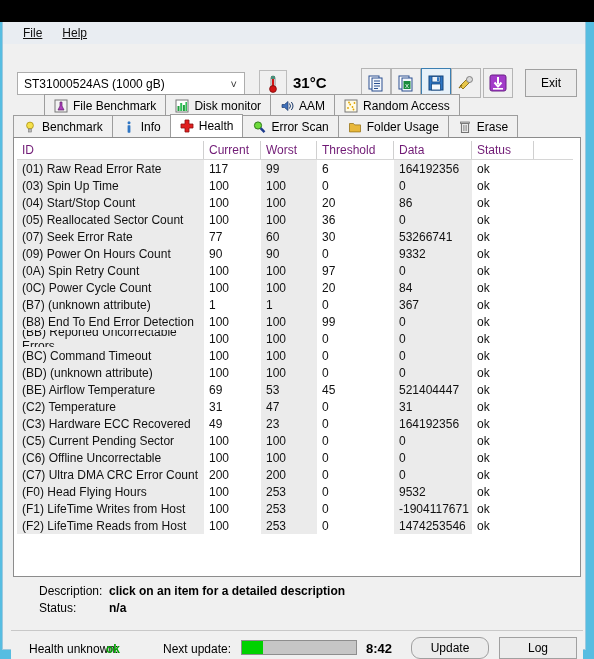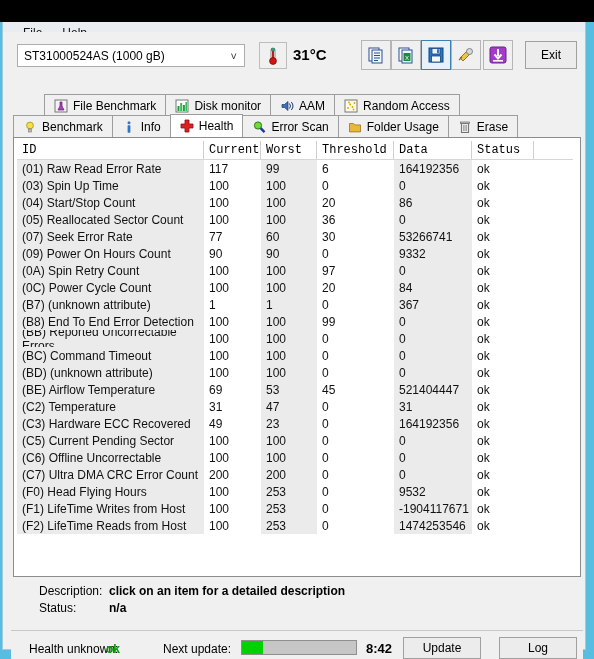--- a/index.html
+++ b/index.html
@@ -49,21 +49,21 @@
     background:#e9edf2;
     display:flex; align-items:center;
     padding-left:10px;
     font-size:12px; color:#111;
   }
   .menu-item { padding:2px 10px; cursor:default; }
   .menu-item u { text-decoration: underline; }
 
   
   .toolbar {
-    position:absolute; left:0; top:10px; width:100%; height:50px;
+    position:absolute; left:0; top:38px; width:100%; height:50px;
     background:#f0f0f0;
   }
   .combo {
     position:absolute; left:14px; top:12px; width:228px; height:23px;
     background:#fff; border:1px solid #adadad;
     display:flex; align-items:center; justify-content:space-between;
     padding:0 4px 0 6px; font-size:12px; color:#000;
   }
   .combo .chev { font-size:11px; color:#333; padding-right:3px;}
   .temp-btn {
@@ -107,21 +107,21 @@
   .tab .ic { width:14px; height:14px; display:block; flex:0 0 14px; }
 
   
   .panel {
     position:absolute; left:10px; top:115px; width:568px; height:440px;
     background:#ffffff; border:1px solid #8c8c8c;
   }
   .grid { position:absolute; left:3px; top:3px; width:556px; height:432px; overflow:hidden; }
   .ghead {
     display:flex; height:19px; border-bottom:1px solid #d6d6d6;
-    font-size:12px; color:#000000;font-family:Liberation Mono, monospace;
+    font-size:12px; color:#701a75;
   }
   .ghead .hc {
     border-right:1px solid #d0d0d0; padding-left:5px; display:flex; align-items:center;
     background:#ffffff;
   }
   .grow { display:flex; height:17px; font-size:12px; color:#111; }
   .grow .c { padding-left:5px; display:flex; align-items:center; overflow:hidden; }
   .w-id { width:187px; }
   .w-cur { width:57px; }
   .w-wor { width:56px; }
@@ -553,21 +553,21 @@
     </div>
 
     <div class="statusbar">
       <span class="sb-label" style="left:18px;">Health unknown:</span>
       <span class="sb-ok">ok</span>
       <span class="sb-label" style="left:152px;">Next update:</span>
       <div class="pbar">
         <div class="pfill" id="pfill" style="width: 18%;"></div>
       </div>
       <span class="ptime">8:42</span>
-      <div class="sb-btn" style="left:392px;">
+      <div class="sb-btn" style="left:400px;border-radius:9px;">
         <span>Update</span>
       </div>
       <div class="sb-btn" style="left:488px;">
         <span>Log</span>
       </div>
     </div>
 
   </div>
 </div>
 

